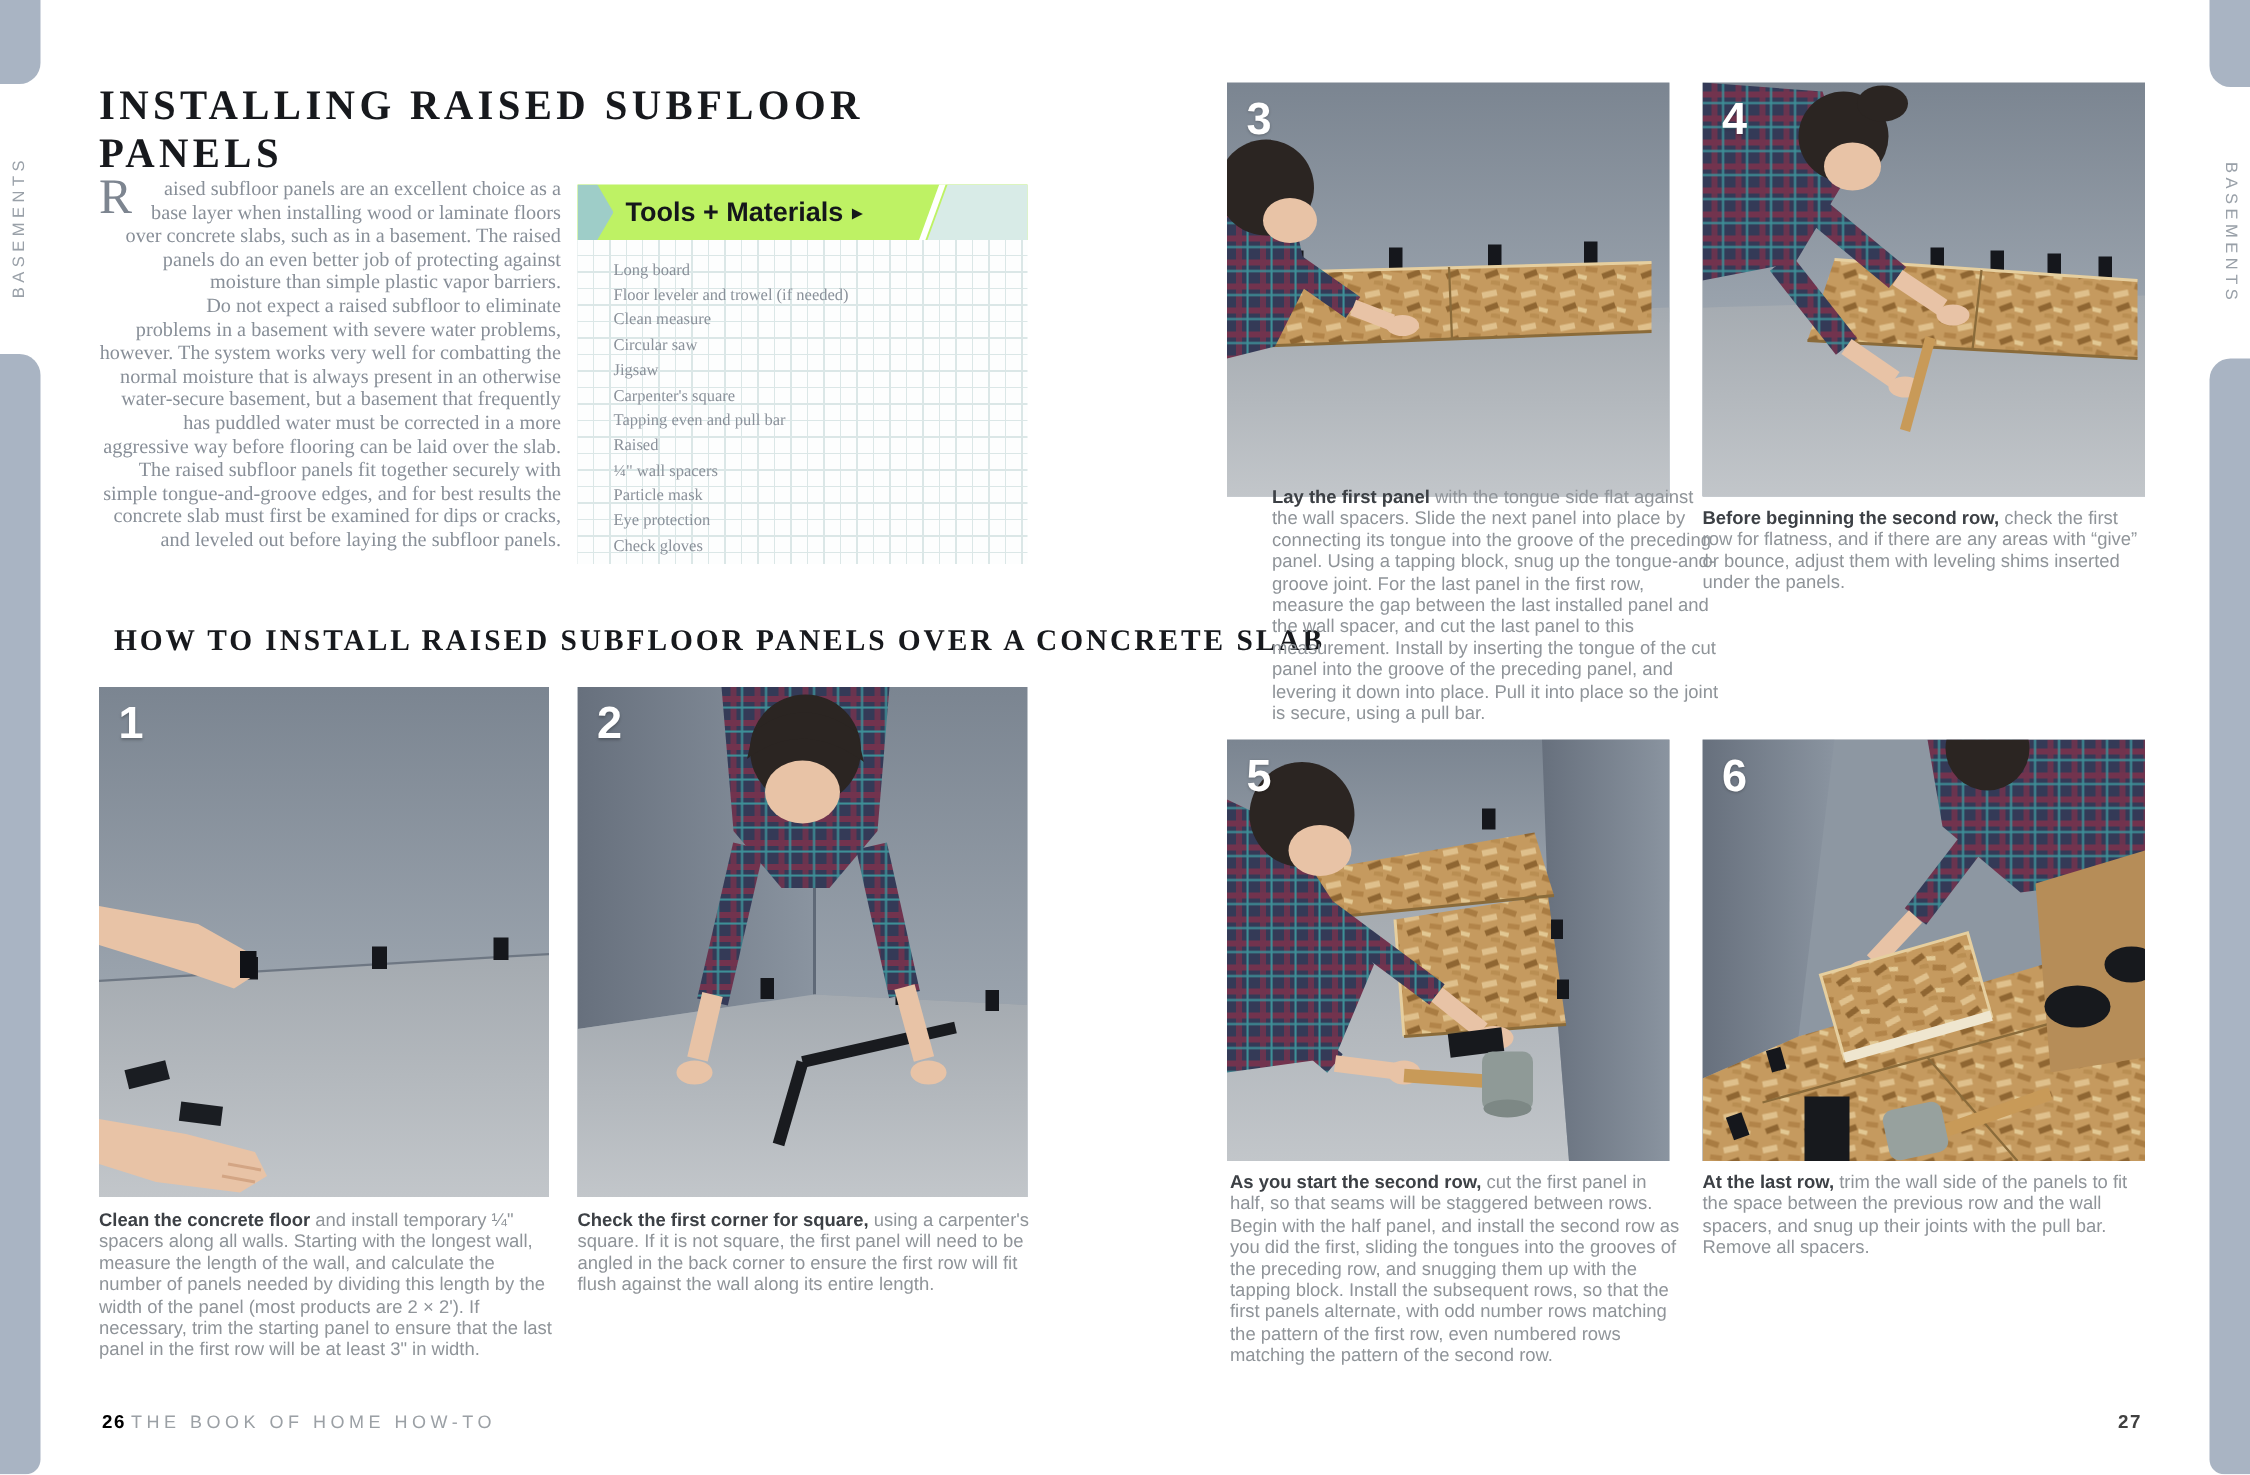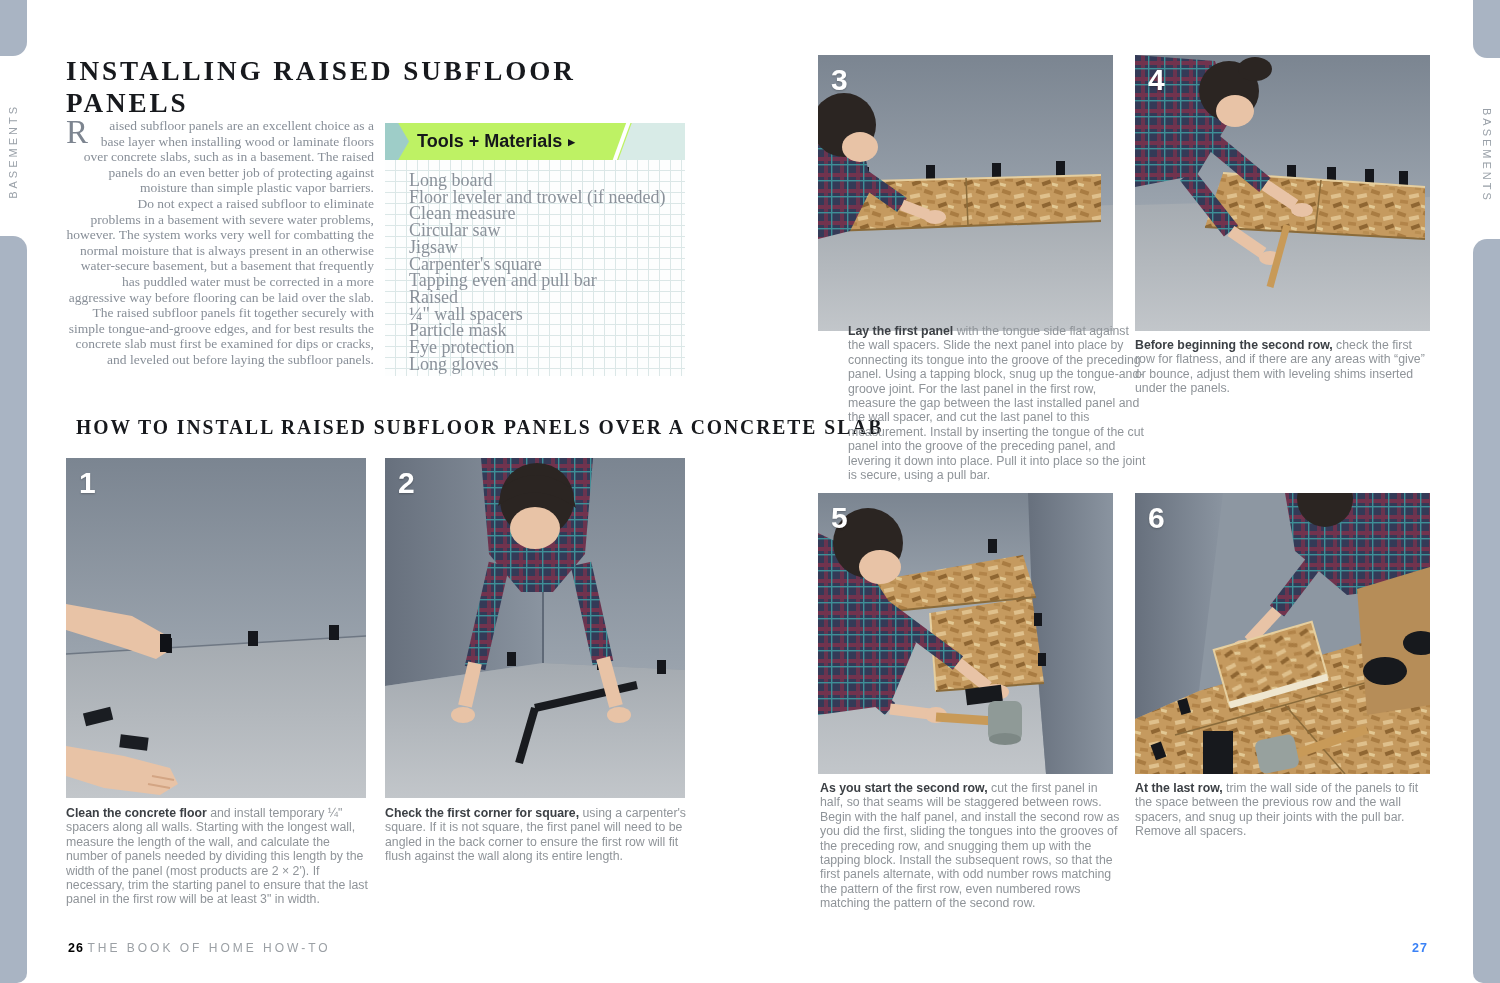--- a/index.html
+++ b/index.html
@@ -54,21 +54,21 @@
     position:relative; z-index:2; font-family:"Liberation Sans", sans-serif; font-weight:bold;
     font-size:18px; color:#15171b; line-height:37px; padding-left:32px;
   }
   #tools-arrow { font-size:13px; position:relative; top:-1px; padding-left:6px; color:#15171b; }
   #tools-body {
     height:216px; background:#fdfefe;
     background-image:
       repeating-linear-gradient(to bottom, rgba(0,0,0,0) 0 10px, #dbe7e7 10px 11px),
       repeating-linear-gradient(to right, rgba(0,0,0,0) 0 10px, #dbe7e7 10px 11px);
   }
-  #tools-list { list-style:none; padding:12px 0 0 24px; font-size:18px; line-height:16.7px; color:#8a919a; }
+  #tools-list { list-style:none; padding:12px 0 0 24px; font-size:11px; line-height:16.7px; color:#8a919a; }
 
   
   #how-heading { position:absolute; left:66px; top:414px; width:630px; display:flex; align-items:center; }
   #how-heading .bar { width:9px; height:26px; background:#c9ced4; margin-right:10px; }
   #how-heading .txt {
     font-size:20px; letter-spacing:2px; color:#17191d; font-weight:600;
     transform:scaleX(.98); transform-origin:left; white-space:nowrap;
   }
 
   
@@ -97,21 +97,21 @@
   #cap-3 { left:820px;  top:324px; width:298px;margin-left:28px; }
   #cap-4 { left:1135px; top:338px; width:300px; }
   #cap-5 { left:820px;  top:781px; width:300px; }
   #cap-6 { left:1135px; top:781px; width:300px; }
 
   
   .footer { position:absolute; top:941px; font-family:"Liberation Sans", sans-serif; font-size:12.5px; }
   #footer-left { left:68px; }
   #footer-left .pnum { font-weight:bold; color:#000000; letter-spacing:1px; }
   #footer-left .btitle { color:#9ba0a5; letter-spacing:3px; font-size:12px; }
-  #footer-right { left:1412px; font-weight:bold; color:#3b82f6; letter-spacing:1px; }
+  #footer-right { left:1412px; font-weight:bold; color:#404040; letter-spacing:1px; }
 </style>
 </head>
 <body>
 
 <svg width="0" height="0" style="position:absolute" aria-hidden="true">
   <defs>
     <linearGradient id="wallG" x1="0" y1="0" x2="0" y2="1">
       <stop offset="0" stop-color="#7b8591"></stop>
         <stop offset="1" stop-color="#9aa3ad"></stop>
     </linearGradient>
@@ -172,21 +172,21 @@
         <li>Floor leveler and trowel (if needed)</li>
         <li>Clean measure</li>
         <li>Circular saw</li>
         <li>Jigsaw</li>
         <li>Carpenter's square</li>
         <li>Tapping even and pull bar</li>
         <li>Raised</li>
         <li>¼" wall spacers</li>
         <li>Particle mask</li>
         <li>Eye protection</li>
-        <li>Long gloves</li>
+        <li>Check gloves</li>
       </ul>
     </div>
   </div>
 
   <div id="how-heading">
     <div class="bar"></div>
     <div class="txt">HOW TO INSTALL RAISED SUBFLOOR PANELS OVER A CONCRETE SLAB</div>
   </div>
 
   <div id="photo-1" class="photo">

